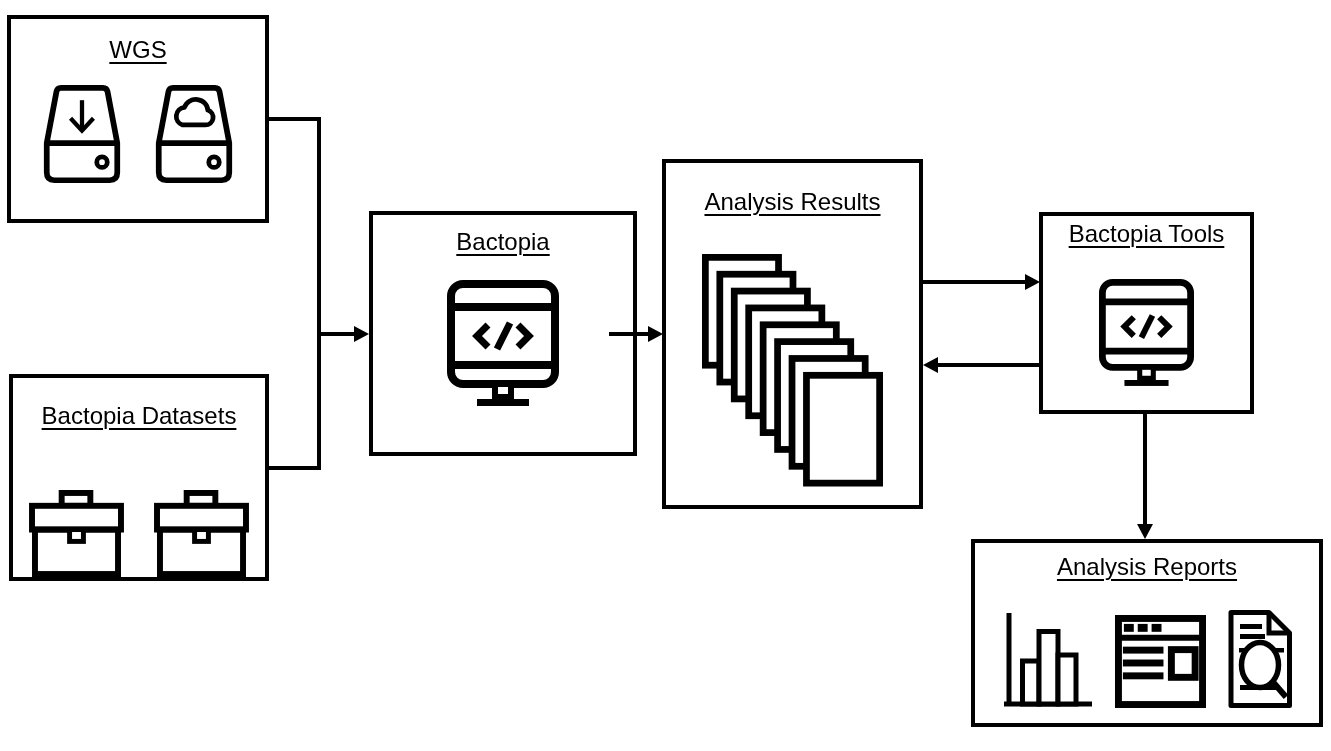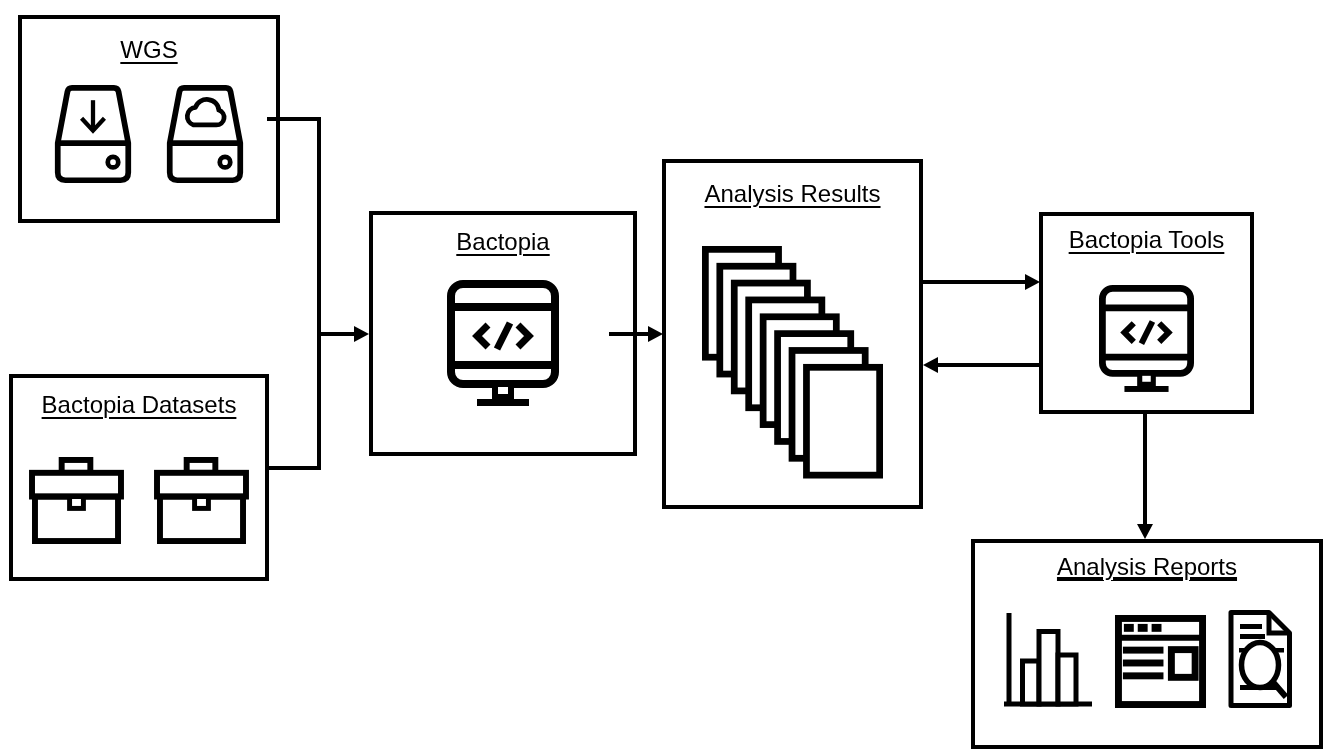--- a/index.html
+++ b/index.html
@@ -25,40 +25,40 @@
   .ah-left  { border-top:8px solid transparent; border-bottom:8px solid transparent; border-right:15px solid #000; }
   .ah-down  { border-left:8px solid transparent; border-right:8px solid transparent; border-top:15px solid #000; }
   svg { display:block; }
   svg .s { fill:none; stroke:#000; }
 </style>
 </head>
 <body>
 
 <div class="canvas">
 
-  <div class="node" style="left:18px; top:15px; width:262px; height:208px; padding-top:16px;">
+  <div class="node" style="left:7px; top:15px; width:262px; height:208px; padding-top:16px;">
     <div class="node-title">WGS</div>
     <div class="icon-row" style="margin-top:20px; gap:30px;">
       <svg width="82" height="101" viewBox="0 0 86 106">
         <path class="s" stroke-width="6" stroke-linejoin="round" d="M21,4 H65 Q69,4 69.8,8 L80,62 V93 Q80,101 72,101 H14 Q6,101 6,93 V62 L16.2,8 Q17,4 21,4 Z"></path>
         <line class="s" stroke-width="6" x1="6" y1="62" x2="80" y2="62"></line>
         <line class="s" stroke-width="4.5" x1="43" y1="17" x2="43" y2="46"></line>
         <polyline class="s" stroke-width="4.5" points="31,36 43,49 55,36"></polyline>
         <circle class="s" stroke-width="5" cx="64" cy="82" r="5.5"></circle>
       </svg>
       <svg width="82" height="101" viewBox="0 0 86 106">
         <path class="s" stroke-width="6" stroke-linejoin="round" d="M21,4 H65 Q69,4 69.8,8 L80,62 V93 Q80,101 72,101 H14 Q6,101 6,93 V62 L16.2,8 Q17,4 21,4 Z"></path>
         <line class="s" stroke-width="6" x1="6" y1="62" x2="80" y2="62"></line>
         <path class="s" stroke-width="5" stroke-linejoin="round" d="M31,43 A9.5,9.5 0 0 1 33,24.5 A12.5,11.5 0 0 1 57.5,27.4 A8,8 0 0 1 55,43 Z"></path>
         <circle class="s" stroke-width="5" cx="64" cy="82" r="5.5"></circle>
       </svg>
     </div>
   </div>
 
-  <div class="node" style="left:9px; top:374px; width:260px; height:207px; padding-top:12px;">
+  <div class="node" style="left:9px; top:374px; width:260px; height:207px; padding-top:23px;justify-content:space-between;">
     <div class="node-title">Bactopia Datasets</div>
     <div class="icon-row" style="margin-top:38px; gap:30px;">
       <svg width="95" height="87" viewBox="0 0 96 88">
         <rect class="s" stroke-width="6" x="33" y="3" width="29" height="13"></rect>
         <rect x="3" y="16" width="90" height="24" fill="#fff" stroke="#000" stroke-width="6"></rect>
         <rect class="s" stroke-width="6" x="6" y="40" width="84" height="45"></rect>
         <rect x="41" y="40" width="14" height="12" fill="#fff" stroke="#000" stroke-width="5"></rect>
       </svg>
       <svg width="95" height="87" viewBox="0 0 96 88">
         <rect class="s" stroke-width="6" x="33" y="3" width="29" height="13"></rect>
@@ -80,53 +80,53 @@
         <line class="s" stroke-width="8" x1="4" y1="85" x2="108" y2="85"></line>
         <polyline class="s" stroke-width="7" points="41,45 30,56 41,67"></polyline>
         <line class="s" stroke-width="7" x1="50" y1="69" x2="63" y2="43"></line>
         <polyline class="s" stroke-width="7" points="71,45 82,56 71,67"></polyline>
         <rect x="48" y="104" width="16" height="13" fill="#fff" stroke="#000" stroke-width="6"></rect>
         <rect x="30" y="119" width="52" height="7" fill="#000"></rect>
       </svg>
     </div>
   </div>
 
-  <div class="node" style="left:662px; top:159px; width:261px; height:350px; padding-top:16px;">
+  <div class="node" style="left:662px; top:159px; width:261px; height:350px; padding-top:24px;">
     <div class="node-title">Analysis Results</div>
     <div class="icon-row" style="margin-top:38px;">
       <svg width="181" height="233" viewBox="0 0 188 242">
         <rect x="3.5" y="3.5" width="76" height="112" fill="#fff" stroke="#000" stroke-width="7"></rect>
         <rect x="18.5" y="21" width="76" height="112" fill="#fff" stroke="#000" stroke-width="7"></rect>
         <rect x="33.5" y="38.5" width="76" height="112" fill="#fff" stroke="#000" stroke-width="7"></rect>
         <rect x="48.5" y="56" width="76" height="112" fill="#fff" stroke="#000" stroke-width="7"></rect>
         <rect x="63.5" y="73.5" width="76" height="112" fill="#fff" stroke="#000" stroke-width="7"></rect>
         <rect x="78.5" y="91" width="76" height="112" fill="#fff" stroke="#000" stroke-width="7"></rect>
         <rect x="93.5" y="108.5" width="76" height="112" fill="#fff" stroke="#000" stroke-width="7"></rect>
         <rect x="108.5" y="126" width="76" height="112" fill="#fff" stroke="#000" stroke-width="7"></rect>
       </svg>
     </div>
   </div>
 
-  <div class="node" style="left:1039px; top:212px; width:215px; height:202px; padding-top:9px;">
+  <div class="node" style="left:1039px; top:212px; width:215px; height:202px; padding-top:3px;">
     <div class="node-title">Bactopia Tools</div>
     <div class="icon-row" style="margin-top:31px;">
       <svg width="95" height="107" viewBox="0 0 112 126">
         <rect class="s" stroke-width="8" x="4" y="4" width="104" height="100" rx="12"></rect>
         <line class="s" stroke-width="8" x1="4" y1="27" x2="108" y2="27"></line>
         <line class="s" stroke-width="8" x1="4" y1="85" x2="108" y2="85"></line>
         <polyline class="s" stroke-width="7" points="41,45 30,56 41,67"></polyline>
         <line class="s" stroke-width="7" x1="50" y1="69" x2="63" y2="43"></line>
         <polyline class="s" stroke-width="7" points="71,45 82,56 71,67"></polyline>
         <rect x="48" y="104" width="16" height="13" fill="#fff" stroke="#000" stroke-width="6"></rect>
         <rect x="30" y="119" width="52" height="7" fill="#000"></rect>
       </svg>
     </div>
   </div>
 
-  <div class="node" style="left:971px; top:539px; width:352px; height:210px; padding-top:9px;text-decoration:underline;">
+  <div class="node" style="left:971px; top:539px; width:352px; height:188px; padding-top:9px;">
     <div class="node-title">Analysis Reports</div>
     <div class="icon-row" style="margin-top:28px; gap:20px;">
       <svg width="92" height="98" viewBox="0 0 92 98">
         <line class="s" stroke-width="5" x1="7" y1="2" x2="7" y2="95"></line>
         <line class="s" stroke-width="5" x1="2" y1="93" x2="90" y2="93"></line>
         <rect x="20.5" y="50" width="16.5" height="43" fill="#fff" stroke="#000" stroke-width="5"></rect>
         <rect x="37" y="20.5" width="19" height="72.5" fill="#fff" stroke="#000" stroke-width="5"></rect>
         <rect x="56" y="44" width="18" height="49" fill="#fff" stroke="#000" stroke-width="5"></rect>
       </svg>
       <svg width="93" height="95" viewBox="0 0 94 96">

